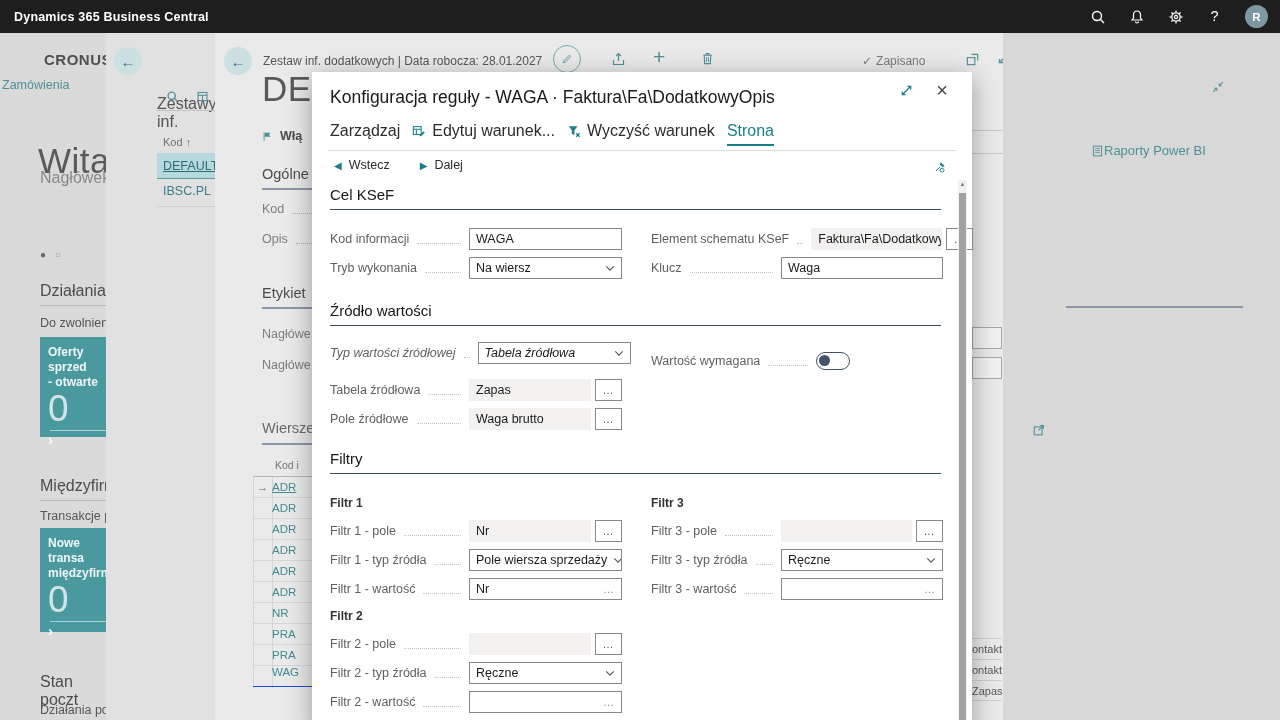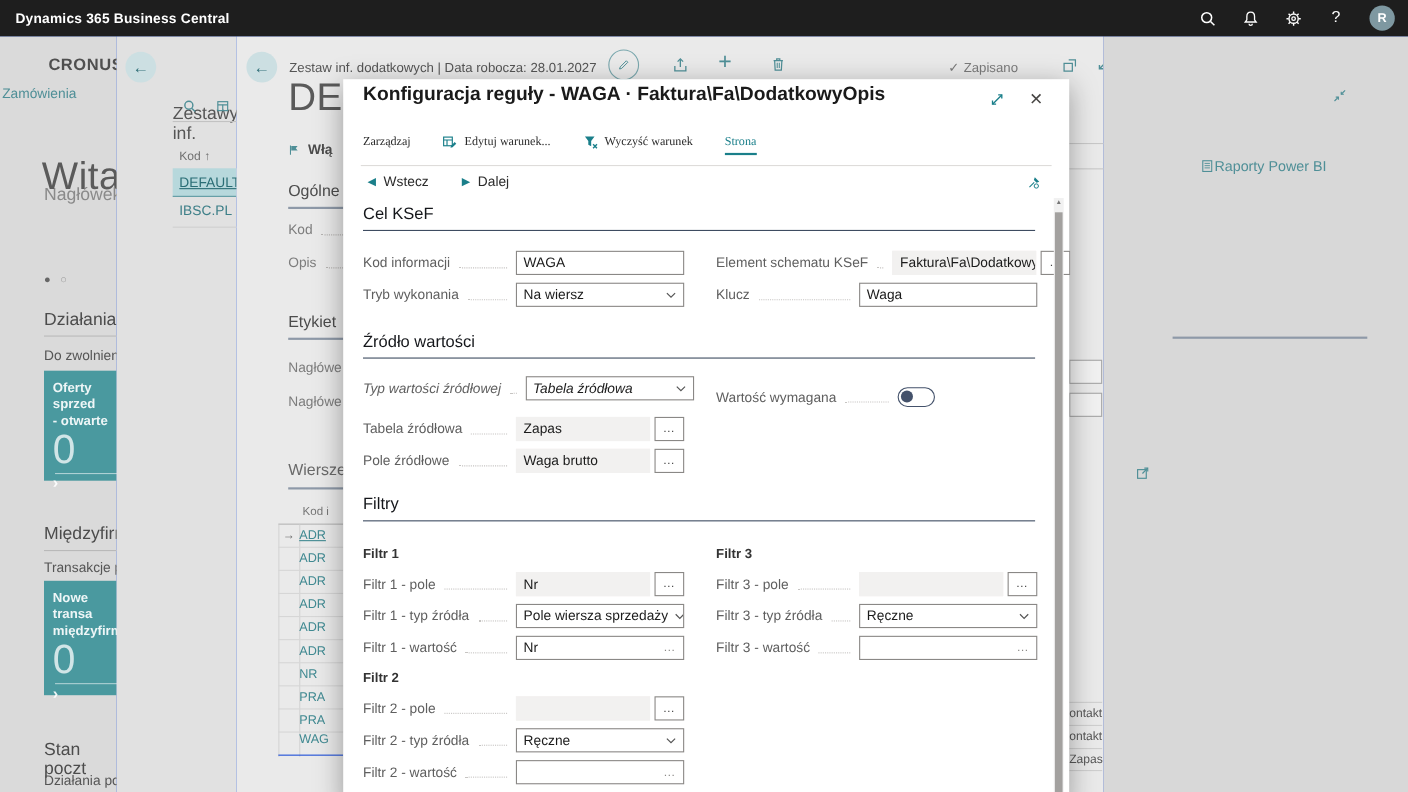--- a/index.html
+++ b/index.html
@@ -1,17 +1,17 @@
 <!DOCTYPE html>
 <html><head>
 <meta charset="utf-8">
 <style>
   html,body{margin:0;padding:0;background:#555;}
   *{box-sizing:border-box;}
-  .stage{position:relative;width:1280px;height:720px;overflow:hidden;background:#1d4ed8;
+  .stage{position:relative;width:1280px;height:720px;overflow:hidden;background:#fde047;
          font-family:"Liberation Sans","DejaVu Sans",sans-serif;-webkit-font-smoothing:antialiased;}
   .abs{position:absolute;}
 
   
   .topbar{position:absolute;left:0;top:0;width:1280px;height:33px;background:#1e1e1e;display:flex;align-items:center;z-index:30;}
   .tb-title{color:#fff;font-size:12.5px;font-weight:bold;margin-left:14px;letter-spacing:.2px;}
   .tb-icons{position:absolute;right:0;top:0;height:33px;display:flex;align-items:center;gap:22px;padding-right:12px;}
   .tbi{color:#fff;width:17px;height:17px;display:flex;align-items:center;justify-content:center;cursor:pointer;}
   .tbi svg{width:16px;height:16px;}
   .tbi.help{font-size:14.5px;line-height:1;}
@@ -45,25 +45,25 @@
   .bgicon svg{display:block;}
   .dotlead{border-bottom:1px dotted #b5b3b1;}
   .fldlbl{color:#7d7d7d;font-size:12.5px;display:flex;align-items:center;}
   .fldlbl .dotlead{flex:1;margin-left:8px;transform:translateY(4px);}
   .rowtxt{color:#418a92;font-size:11.5px;}
   .cellline{border-top:1px solid #cfcfcf;}
 
   
   .modal{position:absolute;left:312px;top:72px;width:660px;height:660px;background:#fff;z-index:40;
          box-shadow:0 6px 24px rgba(0,0,0,.35);}
-  .m-title{position:absolute;left:18px;top:3px;font-size:17.5px;color:#1a1a1a;white-space:nowrap;font-weight:bold;}
+  .m-title{position:absolute;left:18px;top:15px;font-size:17.5px;color:#1a1a1a;white-space:nowrap;}
   .m-x{position:absolute;top:8px;width:20px;height:20px;display:flex;align-items:center;justify-content:center;cursor:pointer;}
   .m-expand{right:56px;color:#1a7f8a;}
   .m-close{right:20px;color:#484644;font-size:20px;line-height:1;}
-  .m-toolbar{position:absolute;left:18px;top:50px;display:flex;align-items:center;gap:29px;font-size:11px;color:#2b2b2b;font-family:Liberation Serif, serif;}
+  .m-toolbar{position:absolute;left:18px;top:50px;display:flex;align-items:center;gap:12px;font-size:16px;color:#2b2b2b;}
   .m-toolbar .mi{display:flex;align-items:center;gap:6px;cursor:pointer;}
   .m-toolbar .mi svg{width:14px;height:14px;color:#1a7f8a;}
   .mi.active{color:#1a7f8a;border-bottom:2px solid #1a7f8a;padding-bottom:4px;margin-bottom:-6px;}
   .m-div{position:absolute;left:16px;right:16px;top:78px;height:1px;background:#dedcda;}
   .m-nav{position:absolute;left:22px;top:86px;display:flex;align-items:center;gap:30px;font-size:12.5px;color:#2b2b2b;}
   .m-nav .mi{display:flex;align-items:center;gap:7px;cursor:pointer;}
   .m-nav .tri{color:#1a7f8a;font-size:10px;}
   .m-pin{position:absolute;right:26px;top:88px;color:#1a7f8a;}
   .sect{position:absolute;left:18px;width:611px;font-size:15px;color:#14161a;padding-bottom:6px;border-bottom:1.5px solid #3e4c61;}
   .grp{position:absolute;font-size:12px;font-weight:bold;color:#333;}

